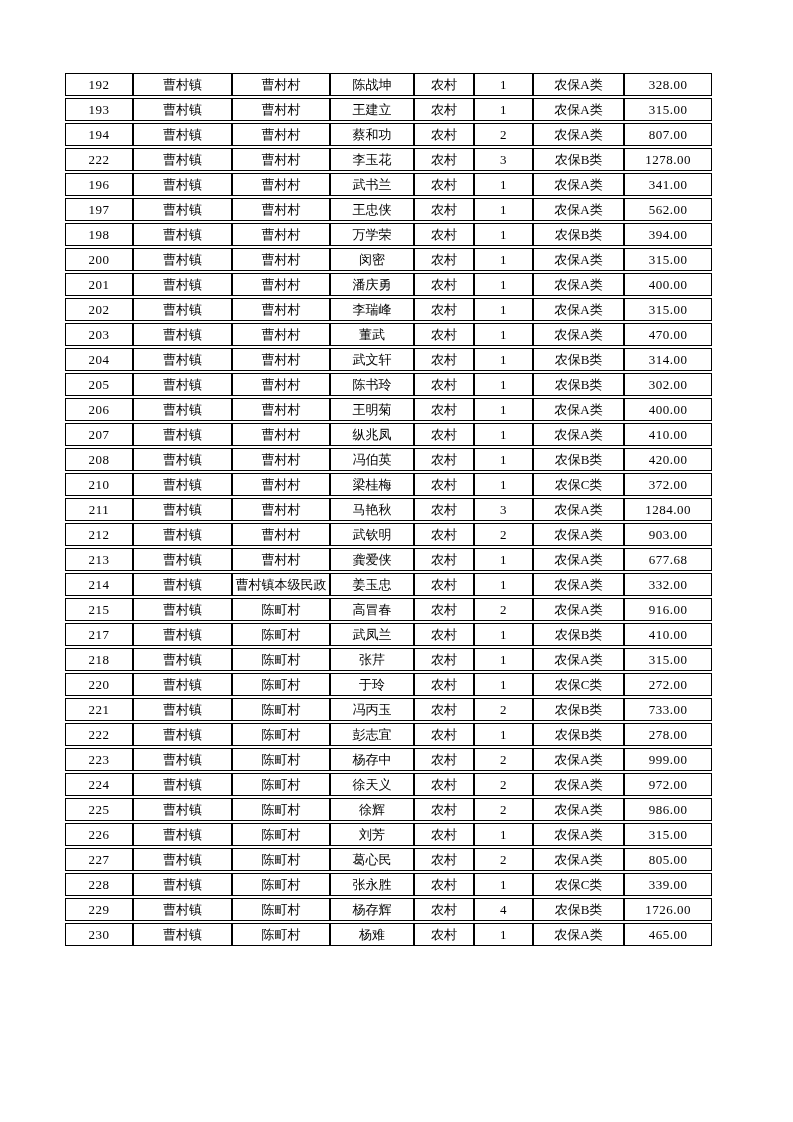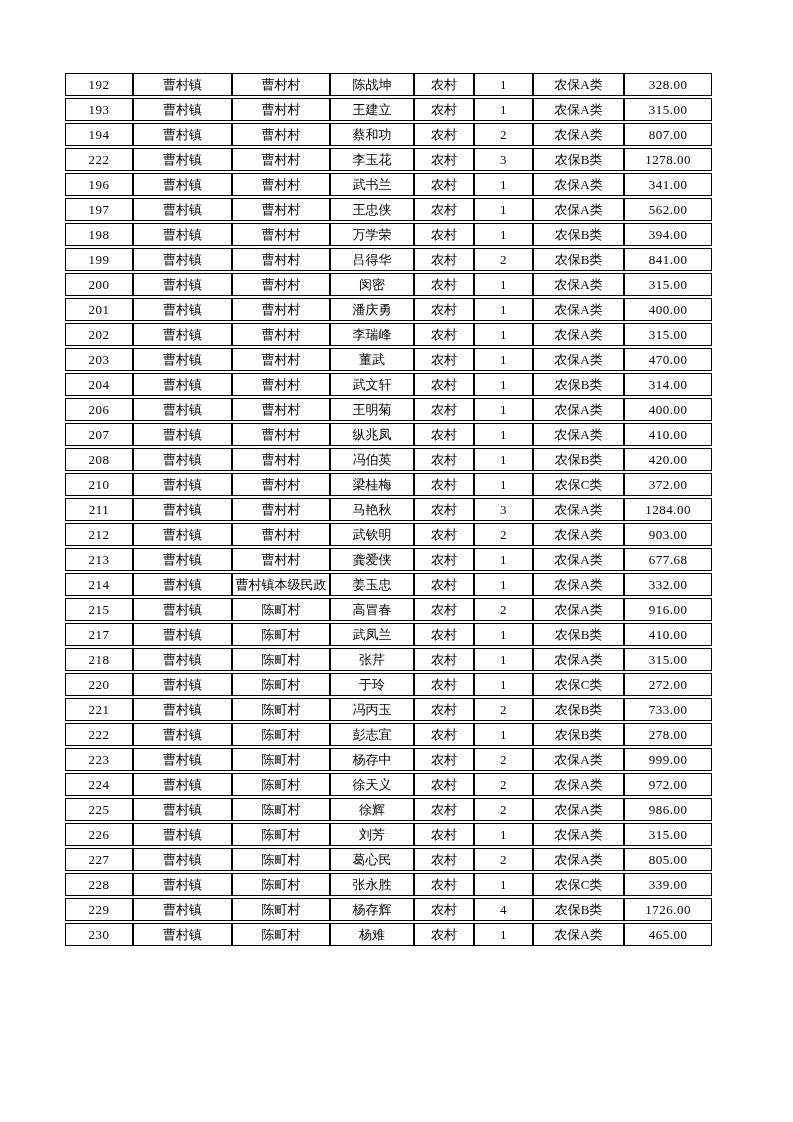--- a/index.html
+++ b/index.html
@@ -128,30 +128,20 @@
           <td class="num">198</td>
           <td>曹村镇</td>
           <td>曹村村</td>
           <td>万学荣</td>
           <td>农村</td>
           <td class="num">1</td>
           <td>农保B类</td>
           <td class="num">394.00</td>
         </tr>
         <tr>
-          <td class="num">199</td>
-          <td>曹村镇</td>
-          <td>曹村村</td>
-          <td>吕得华</td>
-          <td>农村</td>
-          <td class="num">2</td>
-          <td>农保B类</td>
-          <td class="num">841.00</td>
-        </tr>
-        <tr>
           <td class="num">200</td>
           <td>曹村镇</td>
           <td>曹村村</td>
           <td>闵密</td>
           <td>农村</td>
           <td class="num">1</td>
           <td>农保A类</td>
           <td class="num">315.00</td>
         </tr>
         <tr>
@@ -186,20 +176,30 @@
         </tr>
         <tr>
           <td class="num">204</td>
           <td>曹村镇</td>
           <td>曹村村</td>
           <td>武文轩</td>
           <td>农村</td>
           <td class="num">1</td>
           <td>农保B类</td>
           <td class="num">314.00</td>
+        </tr>
+        <tr>
+          <td class="num">205</td>
+          <td>曹村镇</td>
+          <td>曹村村</td>
+          <td>陈书玲</td>
+          <td>农村</td>
+          <td class="num">1</td>
+          <td>农保B类</td>
+          <td class="num">302.00</td>
         </tr>
         <tr>
           <td class="num">206</td>
           <td>曹村镇</td>
           <td>曹村村</td>
           <td>王明菊</td>
           <td>农村</td>
           <td class="num">1</td>
           <td>农保A类</td>
           <td class="num">400.00</td>

